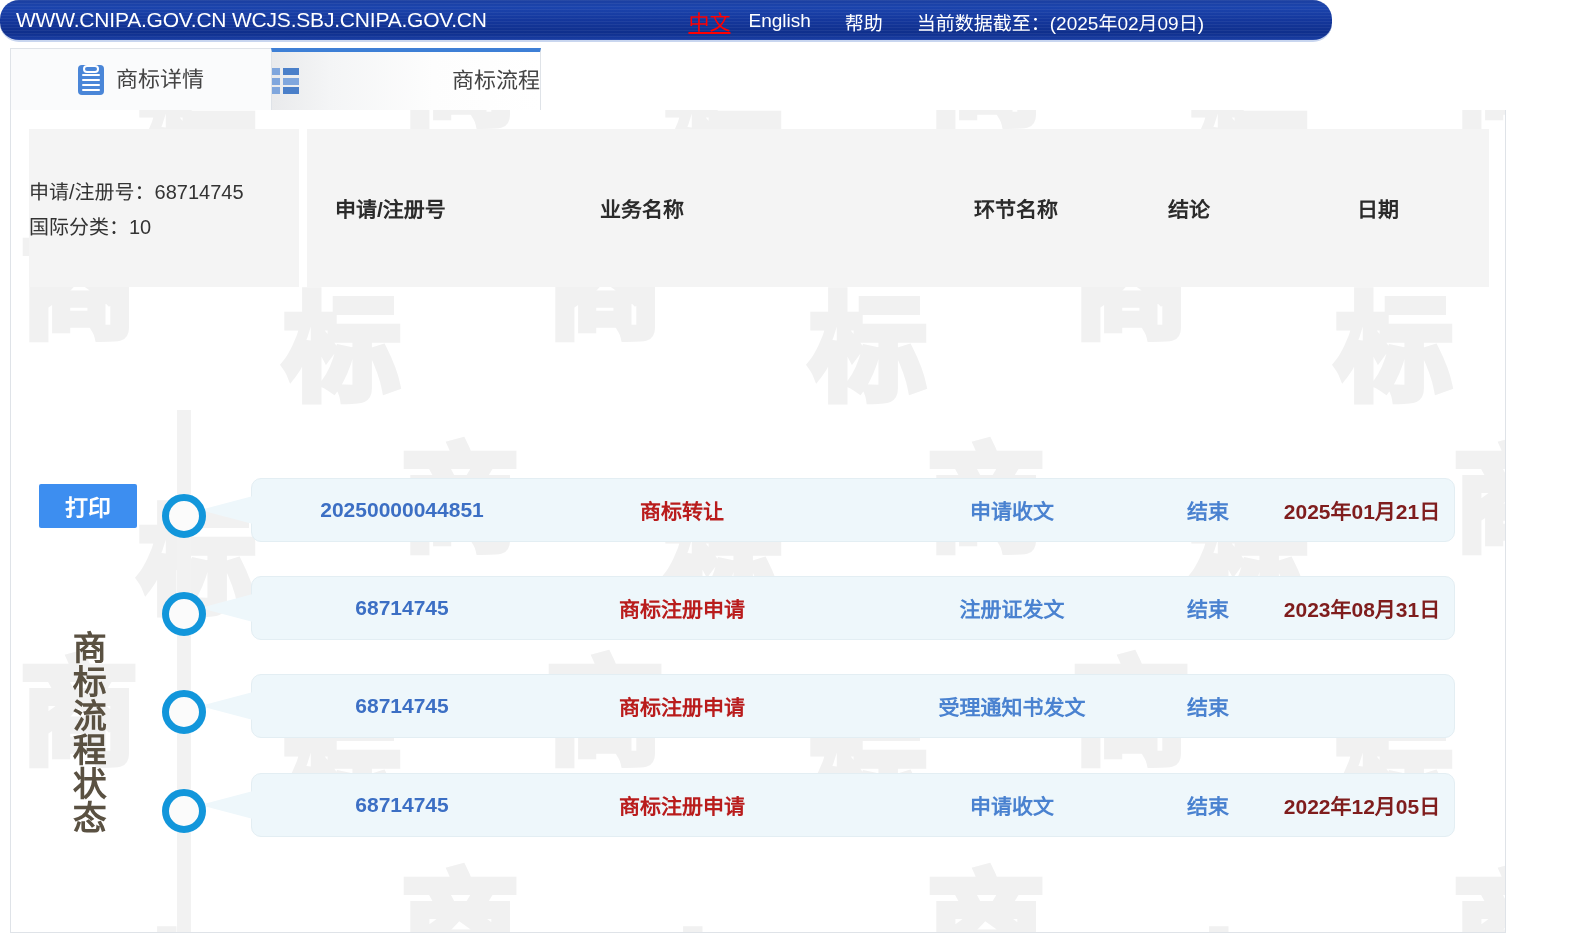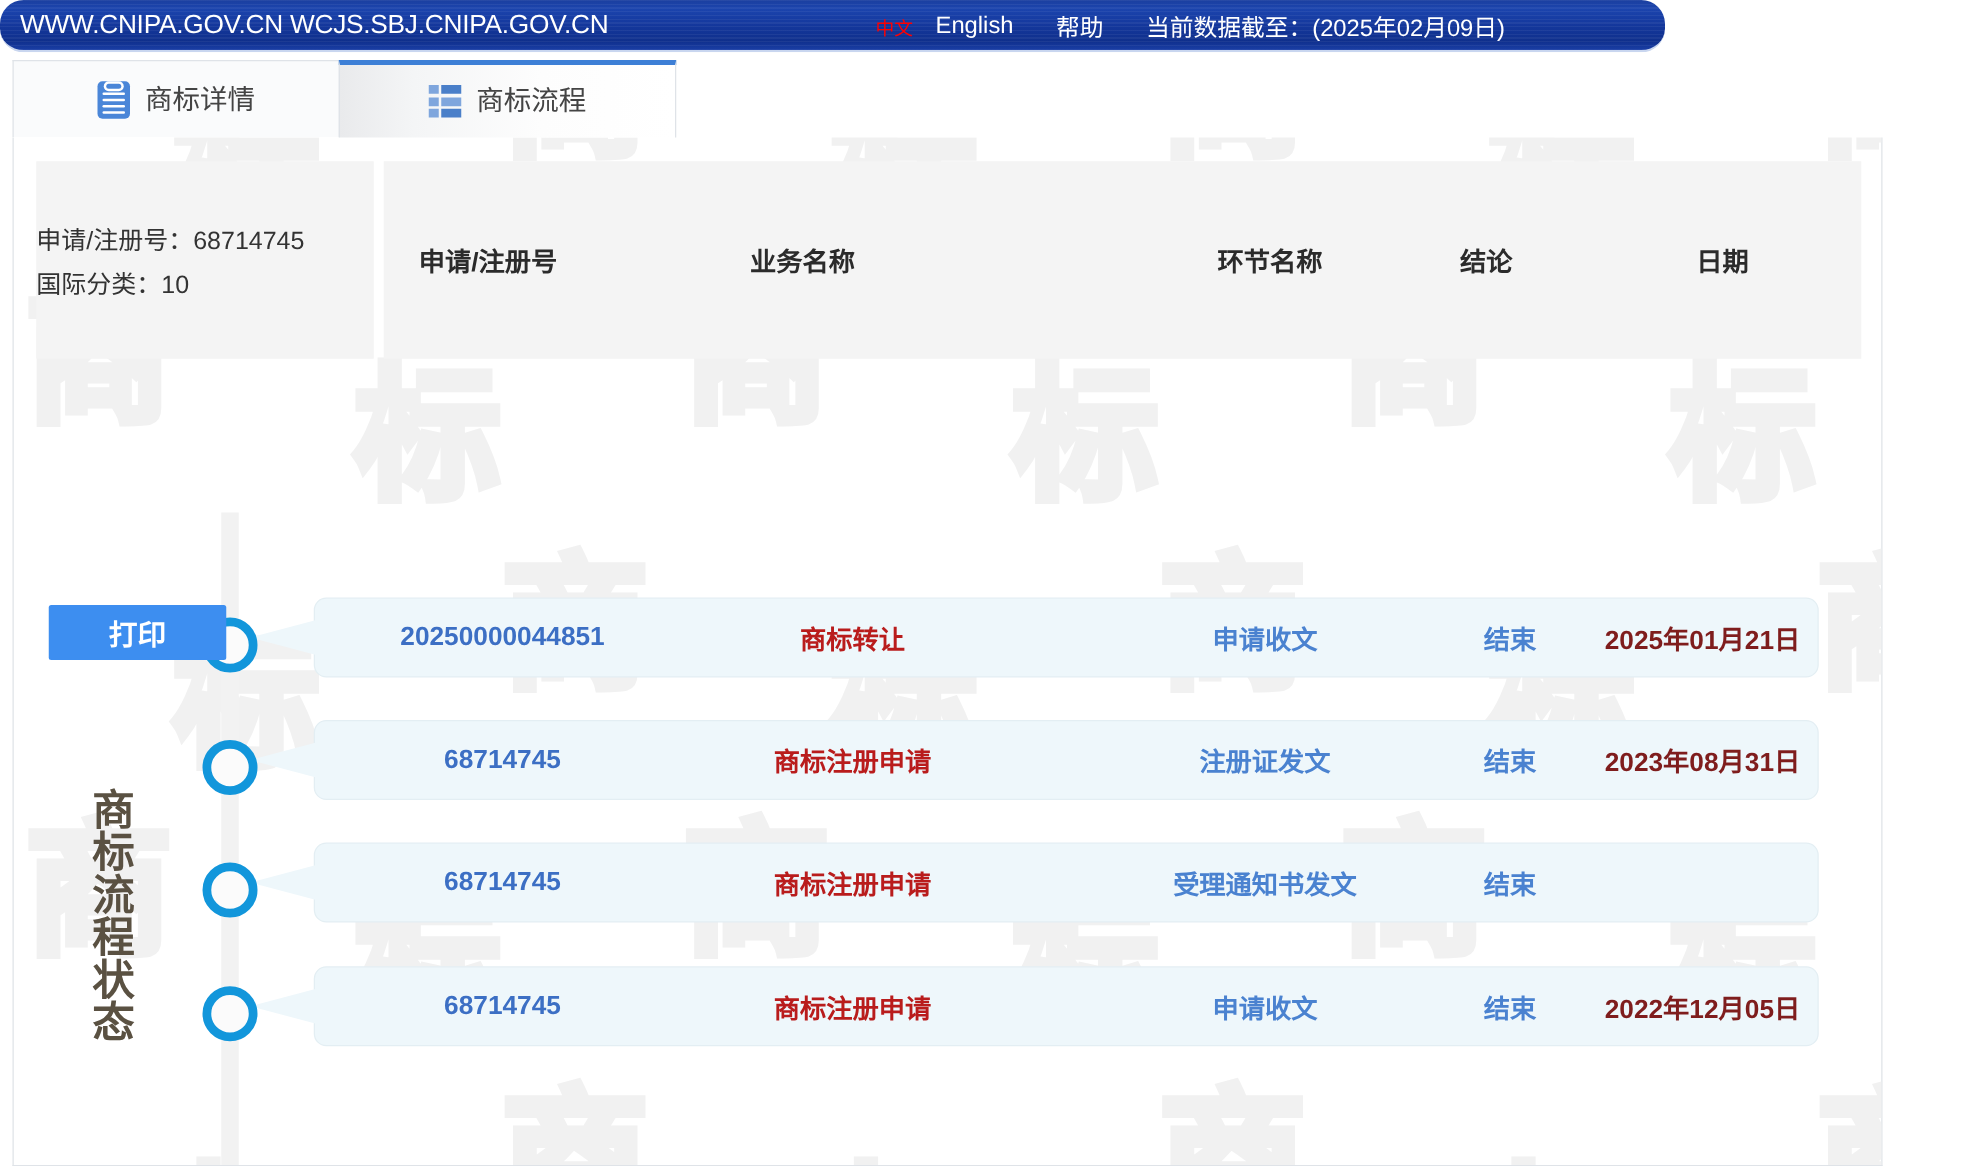--- a/index.html
+++ b/index.html
@@ -49,21 +49,22 @@
     right: 128px;
     top: 0;
     height: 42px;
     display: flex;
     align-items: center;
     gap: 0px;
     white-space: nowrap;
   }
   .lang-cn {
     color: #ff0000;
-    font-size: 15px;
+    font-size: 21px;
+    text-decoration: underline;
     margin-right: 18px;
     cursor: pointer;
   }
   .lang-en {
     color: #ffffff;
     font-size: 19px;
     margin-right: 34px;
     cursor: pointer;
   }
   .help-link {
@@ -101,20 +102,21 @@
     border-bottom: none;
     background: #fafbfc;
   }
   .tab-details { width: 262px; }
   .tab-process {
     width: 270px;
     background: linear-gradient(to right, #e9eaec 0%, #f4f5f6 22%, #fdfdfd 60%, #ffffff 100%);
     border-top: 4px solid #3d7fd6;
     z-index: 3;
     margin-left: -1px;
+    justify-content: space-between;
   }
   .tab-label { line-height: 1; }
 
   .icon-doc {
     width: 26px; height: 30px;
     border-radius: 4px;
     background: #4a86d8;
     position: relative;
     flex: none;
   }
@@ -243,21 +245,21 @@
     color: #5a5142;
     letter-spacing: 0;
     line-height: 1.42;
     writing-mode: vertical-rl;
     text-orientation: upright;
     z-index: 2;
   }
   .print-btn {
     position: absolute;
     left: 28px; top: 374px;
-    width: 142px; height: 44px;
+    width: 98px; height: 44px;
     background: #3d8ef0;
     color: #ffffff;
     font-size: 23px;
     font-weight: bold;
     border: none;
     border-radius: 2px;
     display: flex;
     align-items: center;
     justify-content: center;
     cursor: pointer;

